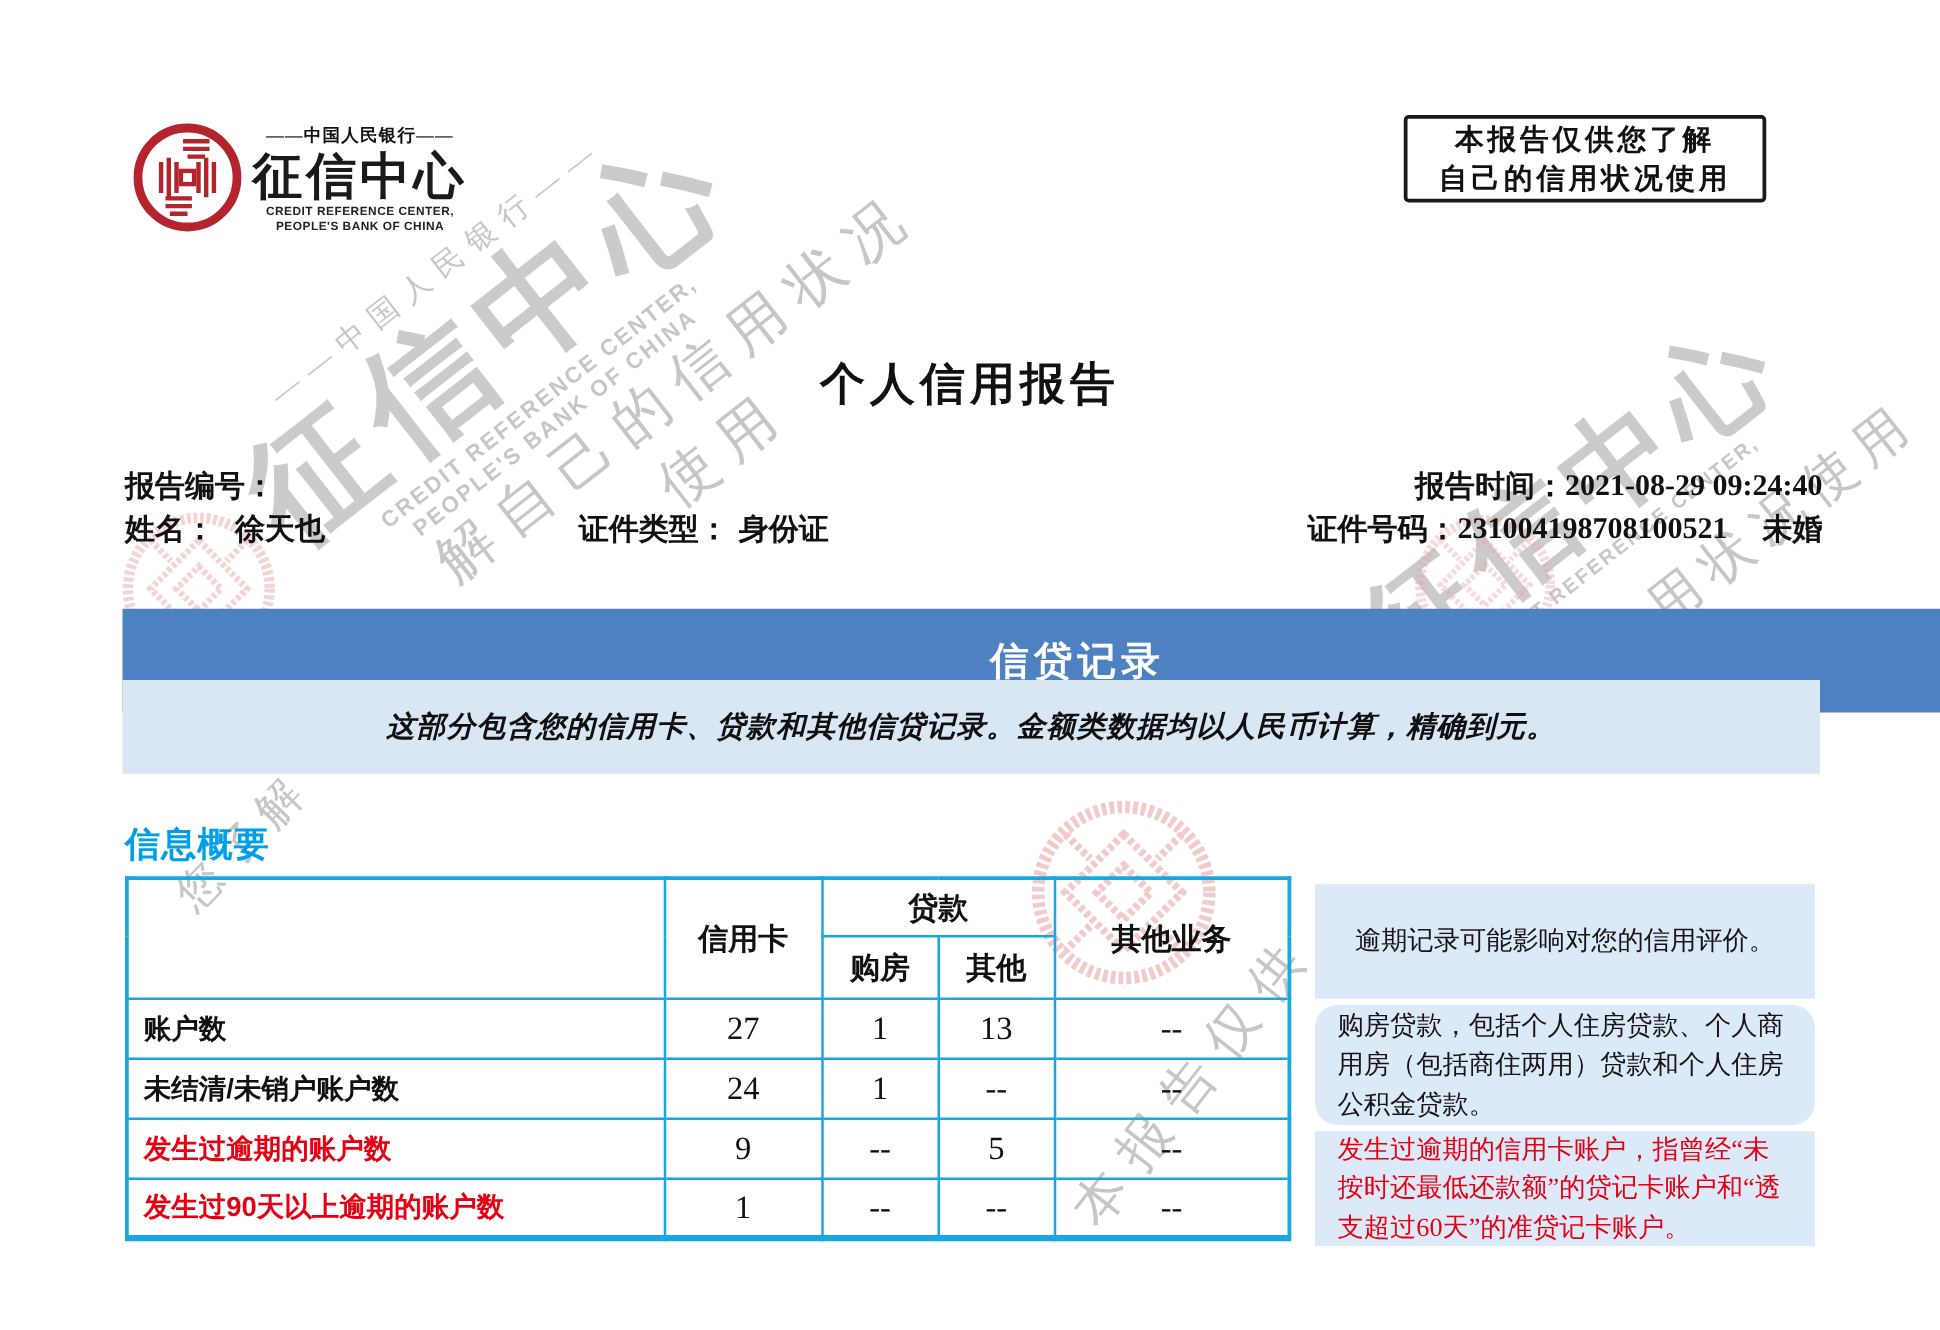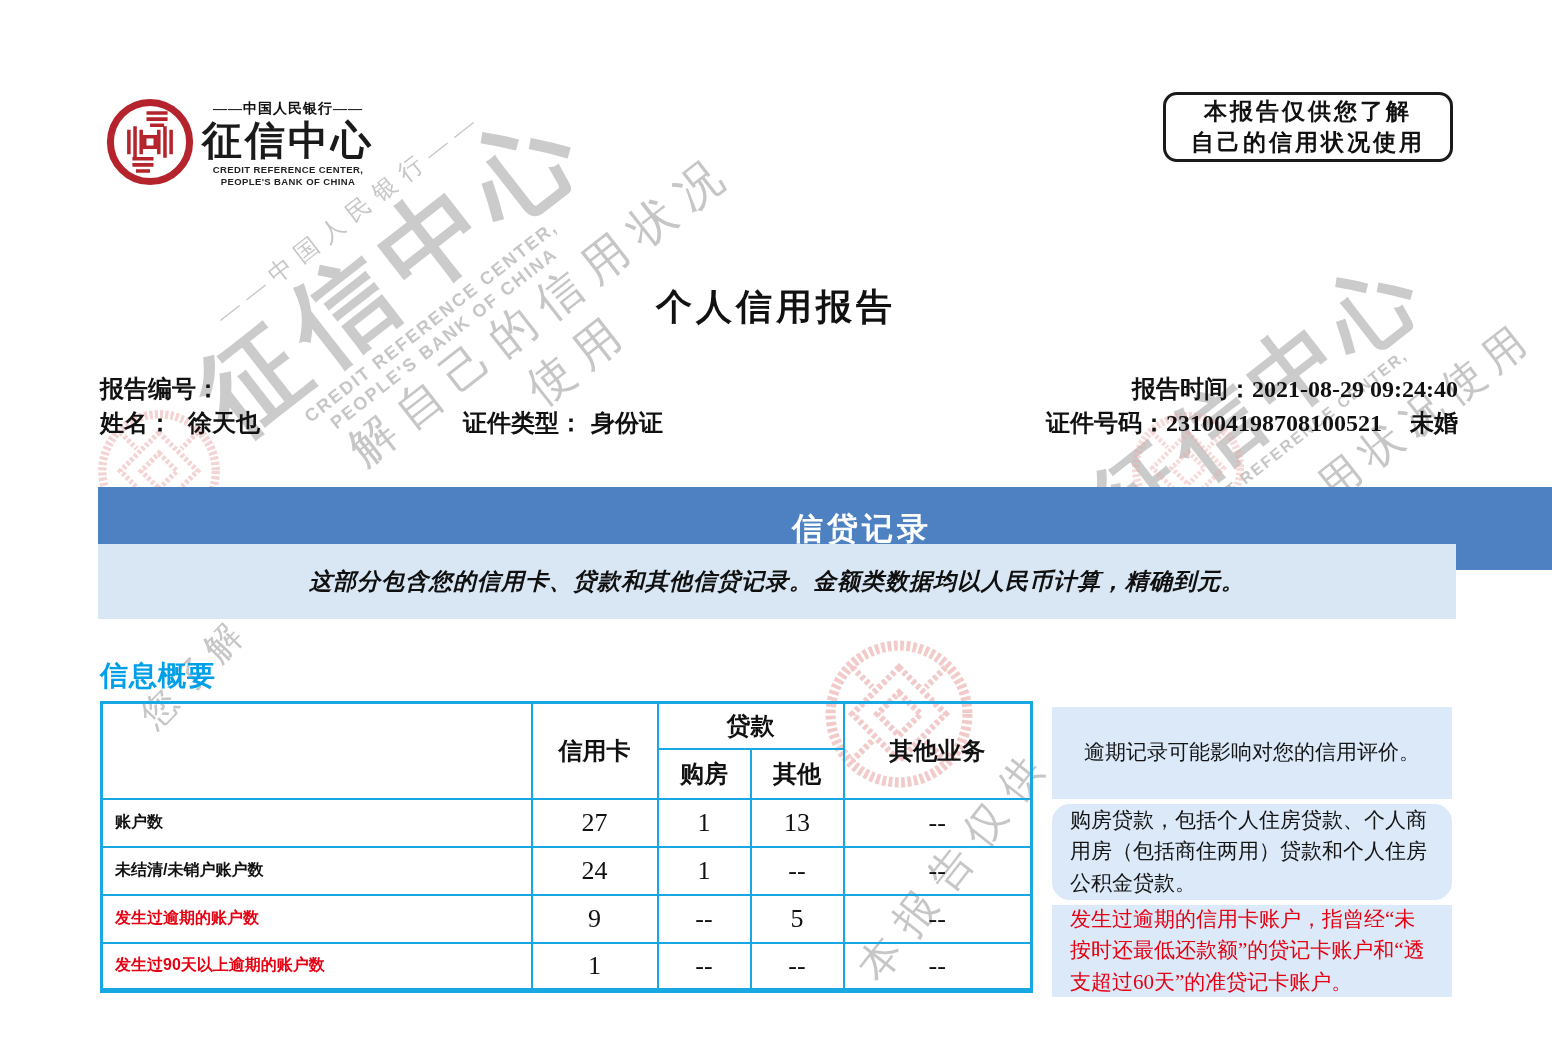--- a/index.html
+++ b/index.html
@@ -32,22 +32,22 @@
   .seal-right{left:1130px;top:410px;width:116px;height:116px;opacity:.42;}
   
   .content{position:absolute;inset:0;z-index:1;}
   .logo-wrap{position:absolute;left:106px;top:98px;display:flex;align-items:flex-start;}
   .logo-mark{width:88px;height:88px;flex:0 0 auto;}
   .logo-text{margin-left:6px;width:176px;text-align:center;padding-top:2px;}
   .lt-bank{font-size:14px;font-weight:700;letter-spacing:1px;font-family:"Liberation Serif",serif;white-space:nowrap;}
   .lt-center{font-size:40px;font-weight:900;letter-spacing:3px;line-height:46px;
              font-family:"Liberation Serif",serif;color:#1a1a1a;}
   .lt-en{font-size:9.5px;font-weight:700;line-height:12px;letter-spacing:.4px;color:#222;white-space:nowrap;}
-  .notice-box{position:absolute;left:1163px;top:92px;width:290px;height:70px;
-              border:3px solid #1a1a1a;border-radius:14px;box-sizing:border-box;
+  .notice-box{position:absolute;left:1123px;top:92px;width:290px;height:70px;
+              border:3px solid #1a1a1a;border-radius:4px;box-sizing:border-box;
               display:flex;flex-direction:column;justify-content:center;align-items:center;
               background:#fff;font-size:23px;font-weight:900;letter-spacing:3px;line-height:31px;}
   .title{position:absolute;left:0;top:283px;width:100%;text-align:center;
          font-size:36px;font-weight:900;letter-spacing:4px;}
   .info{position:absolute;left:100px;top:371px;width:1358px;font-size:24px;font-weight:700;}
   .info .row1{display:flex;justify-content:space-between;height:34px;align-items:flex-end;}
   .info .row2{position:relative;height:34px;margin-top:2px;}
   .info .g{display:flex;align-items:center;}
   .val{font-family:"Liberation Serif",serif;font-weight:700;}
   .name-g{position:absolute;left:0;top:0;}
@@ -65,21 +65,21 @@
   .sec-heading{position:absolute;left:100px;top:657px;font-size:28px;font-weight:900;
                color:var(--section_heading_blue,#00a0e9);letter-spacing:1px;}
   .sum-table{position:absolute;left:100px;top:701px;width:933px;border-collapse:collapse;
              table-layout:fixed;background:transparent;}
   .sum-table td{border:2px solid var(--table_border,#17a8e3);box-sizing:border-box;}
   .sum-table{border:3px solid var(--table_border,#17a8e3);border-bottom-width:5px;}
   .sum-table .th{font-size:24px;font-weight:700;text-align:center;vertical-align:middle;}
   .sum-table .hr1 td{height:46px;}
   .sum-table .hr2 td{height:50px;}
   .sum-table .dr td{height:48px;}
-  .sum-table .rl{font-size:16px;font-weight:700;text-align:left;padding-left:12px;vertical-align:middle;margin-top:21px;}
+  .sum-table .rl{font-size:22px;font-weight:700;text-align:left;padding-left:12px;vertical-align:middle;margin-top:21px;}
   .sum-table .rl.red{color:var(--alert_red,#e60012);}
   .sum-table .rv{font-family:"Liberation Serif",serif;font-size:26px;text-align:center;vertical-align:middle;margin-left:36px;}
   .notes{position:absolute;left:1052px;top:707px;width:400px;}
   .note{background:var(--note_box_blue,#dbe9f8);box-sizing:border-box;margin-bottom:5px;
         padding:10px 18px;display:flex;align-items:center;
         font-family:"Liberation Serif",serif;font-size:21px;line-height:1.5;color:#151515;}
   .note.n1{height:92px;padding-left:32px;}
   .note.n2{height:96px;border-radius:18px;}
   .note.n3{height:92px;}
   .note.red{color:var(--alert_red,#e60012);}

